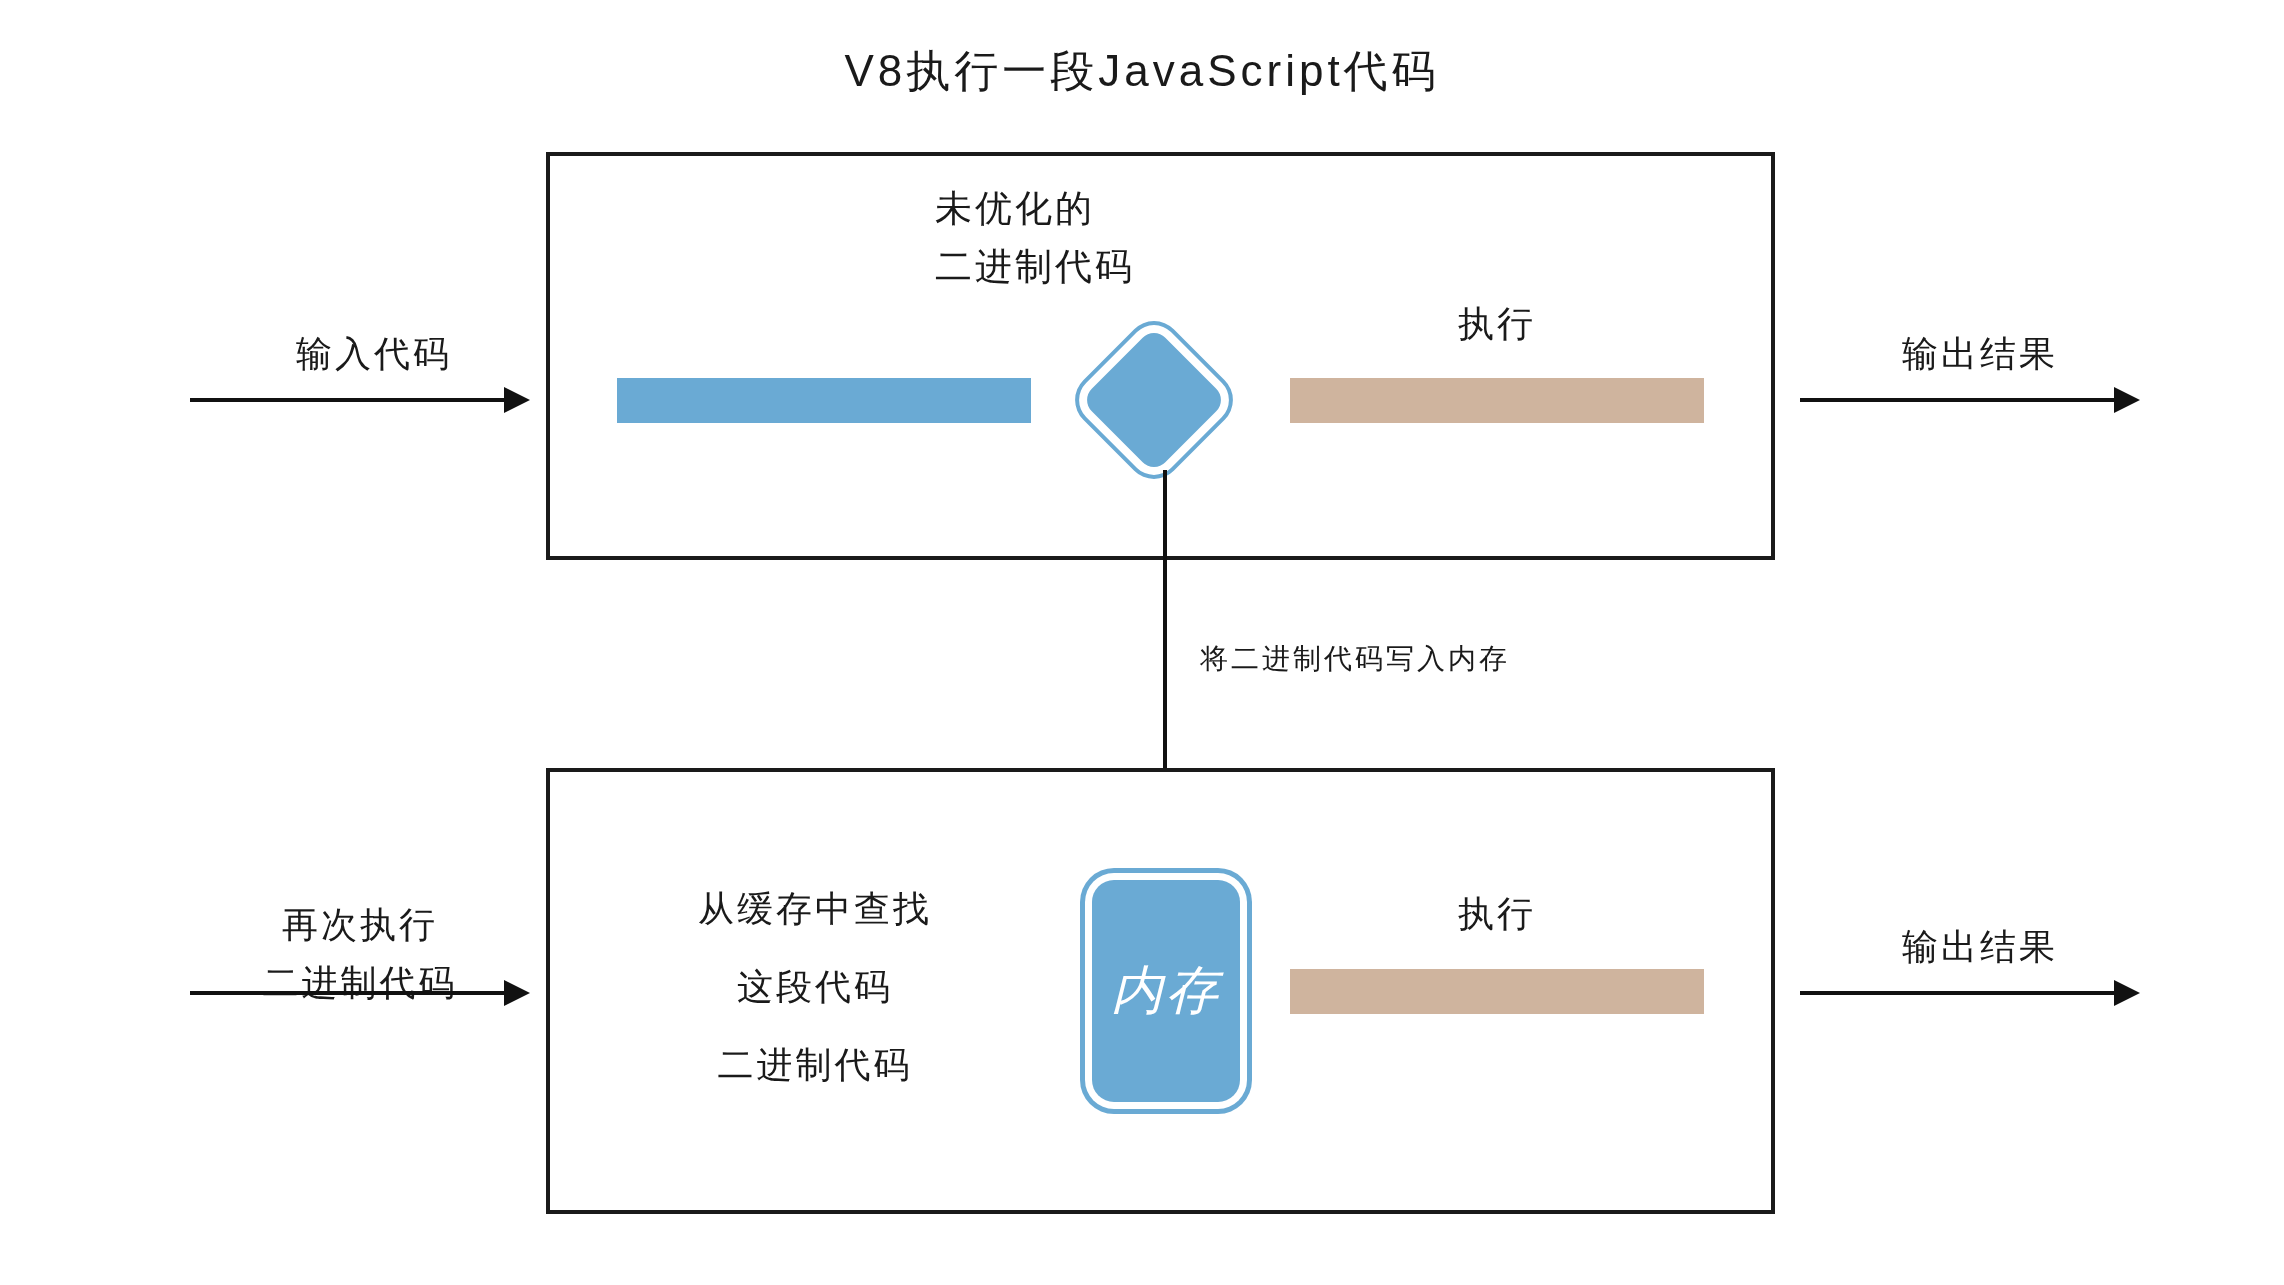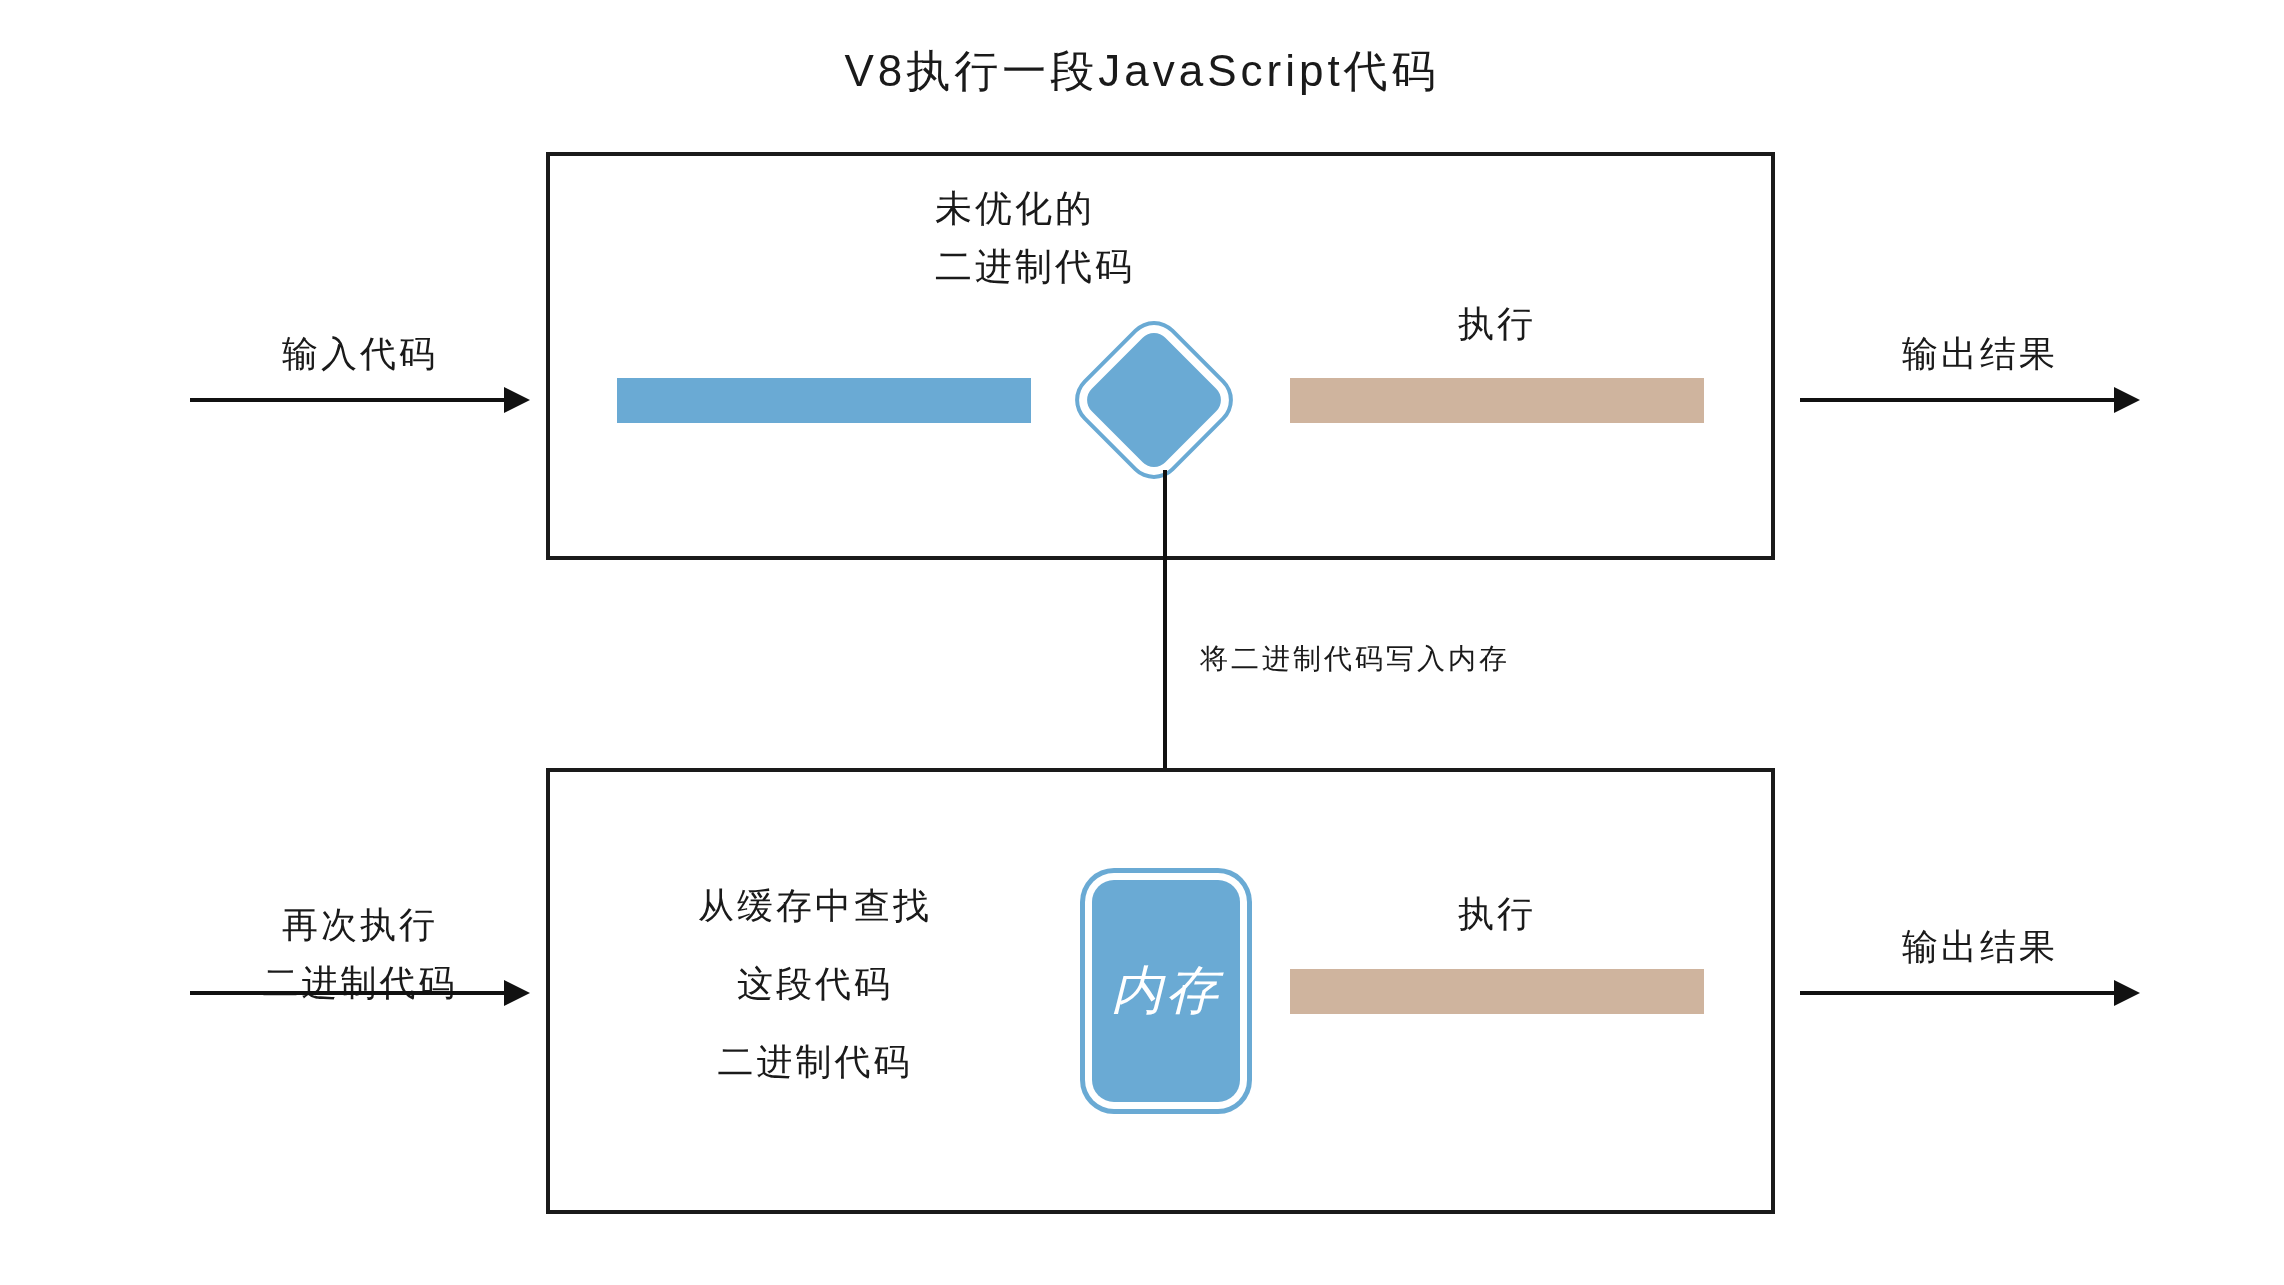--- a/index.html
+++ b/index.html
@@ -82,21 +82,21 @@
     position: absolute;
     left: 620px;
     top: 870px;
     width: 390px;
     text-align: center;
     font-size: 36px;
     letter-spacing: 3px;
     line-height: 78px;
     color: #1a1a1a;
   }
-  #label-cache-lookup .ln { display: block; white-space: nowrap; font-family: Liberation Mono, monospace; }
+  #label-cache-lookup .ln { display: block; white-space: nowrap; }
 
   
   #diamond-binary {
     position: absolute;
     left: 1102px;
     top: 348px;
     width: 104px;
     height: 104px;
     transform: rotate(45deg);
     border-radius: 16px;
@@ -155,21 +155,21 @@
   
   .arrow-caption {
     position: absolute;
     text-align: center;
     font-size: 36px;
     letter-spacing: 3px;
     line-height: 58px;
     color: #1a1a1a;
   }
   .arrow-caption .ln { display: block; white-space: nowrap; }
-  #caption-input-code    { left: 170px;  top: 325px; width: 380px; font-family: Liberation Serif, serif; }
+  #caption-input-code    { left: 184px;  top: 325px; width: 380px; font-family: Liberation Serif, serif; }
   #caption-output-top    { left: 1790px; top: 325px; width: 380px; }
   #caption-reexec        { left: 170px;  top: 860px; width: 380px; margin-top: 36px; }
   #caption-output-bottom { left: 1790px; top: 918px; width: 380px; }
 
   
   #connector-vertical {
     position: absolute;
     left: 1150px;
     top: 470px;
     width: 30px;

